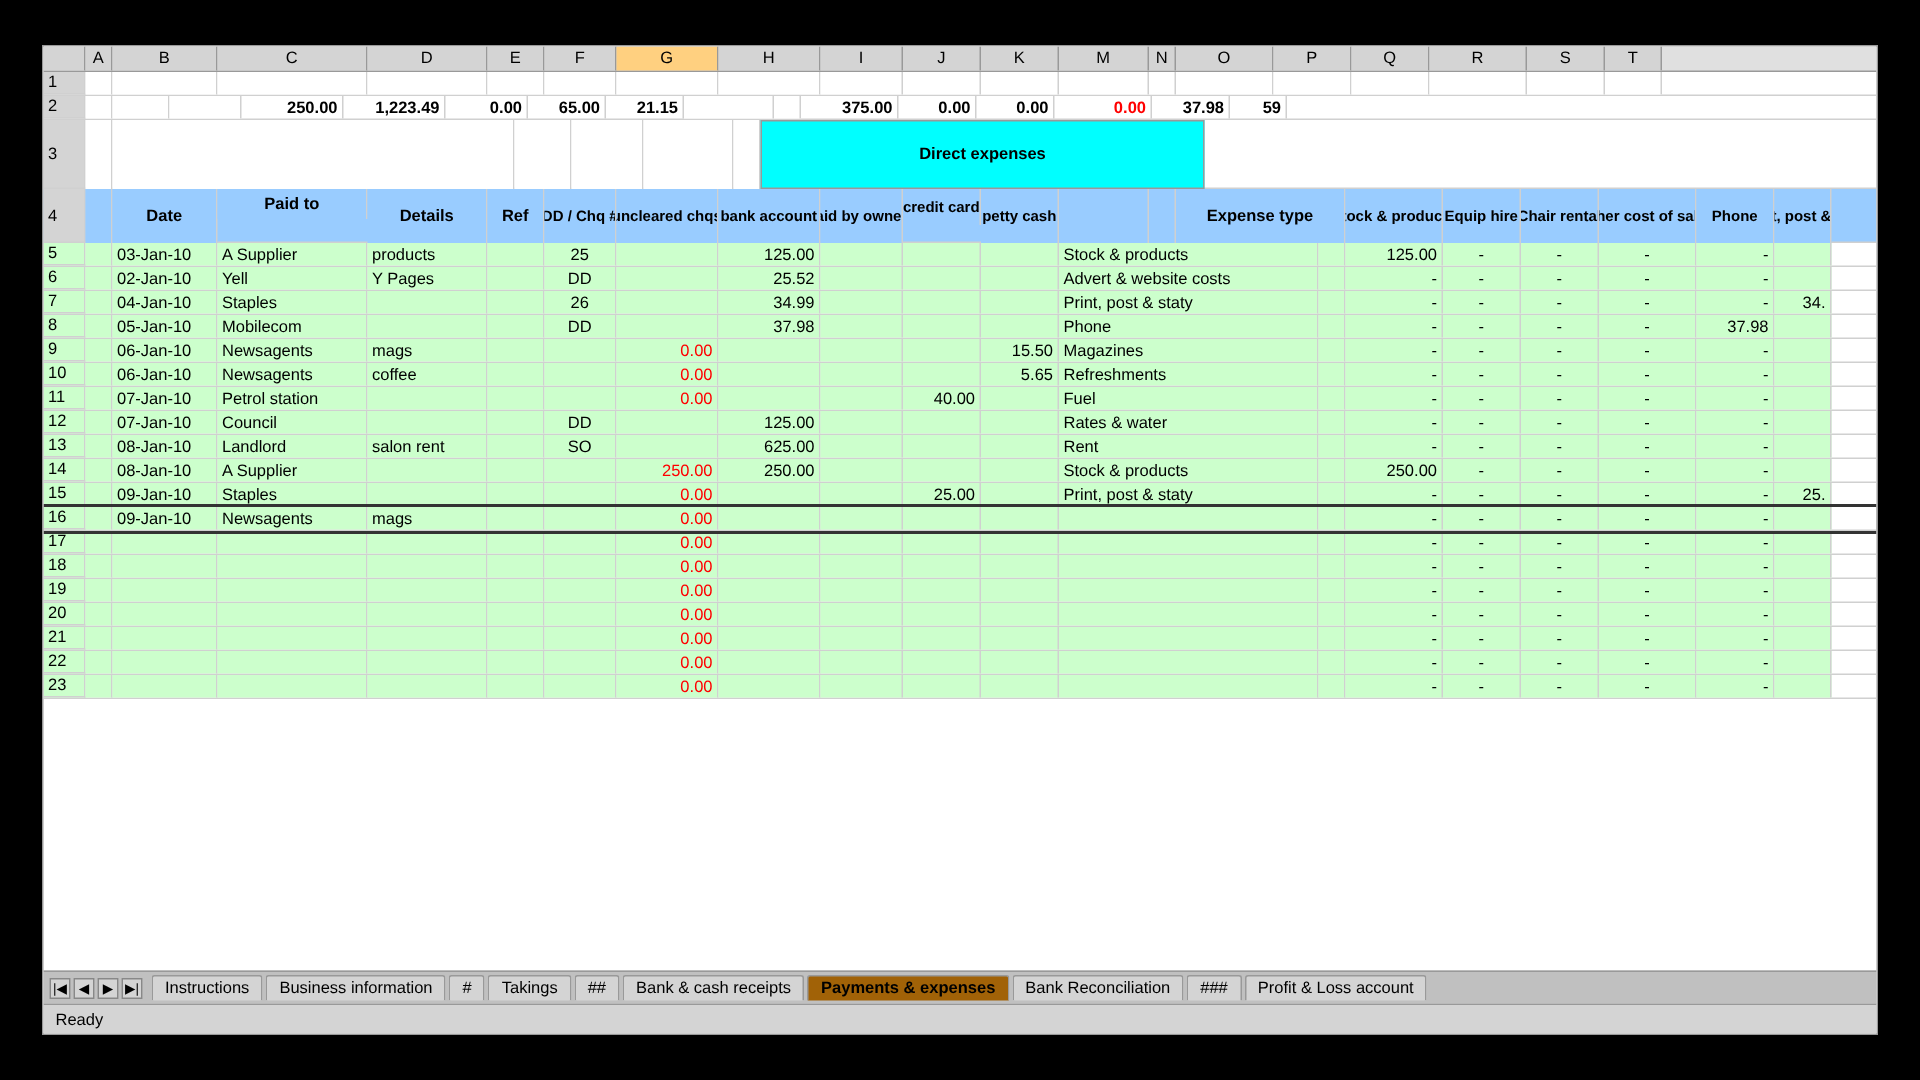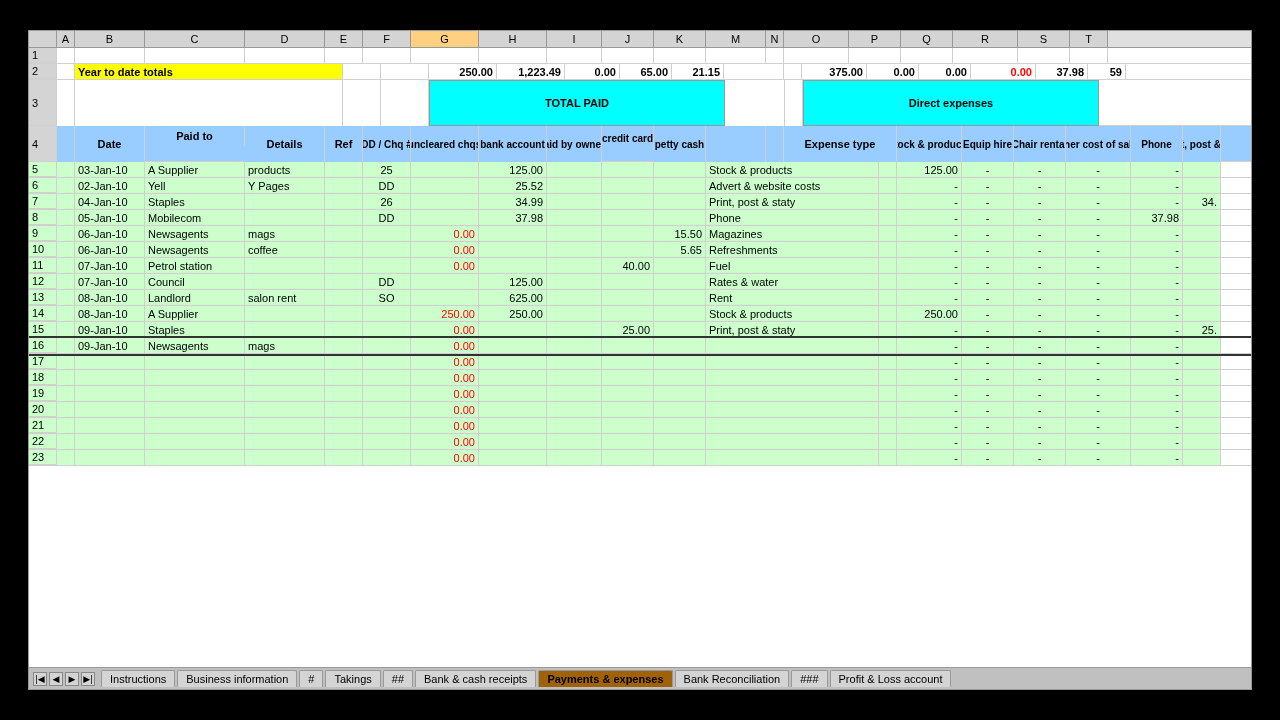--- a/index.html
+++ b/index.html
@@ -206,21 +206,20 @@
       <div class="cell col-p bg-white"></div>
       <div class="cell col-q bg-white"></div>
       <div class="cell col-r bg-white"></div>
       <div class="cell col-s bg-white"></div>
       <div class="cell col-t bg-white"></div>
     </div>
 
     <div class="sheet-row">
       <div class="cell col-rn row-num">2</div>
       <div class="cell col-a bg-white"></div>
-      <div class="cell bg-yellow bold" style="width:268px;min-width:268px;">Year to date totals</div>
       <div class="cell col-e bg-white"></div>
       <div class="cell col-f bg-white"></div>
       <div class="cell col-g right bold">250.00</div>
       <div class="cell col-h right bold">1,223.49</div>
       <div class="cell col-i right bold">0.00</div>
       <div class="cell col-j right bold">65.00</div>
       <div class="cell col-k right bold">21.15</div>
       <div class="cell bg-white" style="width:60px;min-width:60px;"></div>
       <div class="cell col-n bg-white"></div>
       <div class="cell col-o right bold">375.00</div>
@@ -232,21 +231,20 @@
     </div>
 
     <div class="sheet-row" style="height:46px;">
       <div class="cell col-rn row-num" style="height:46px;">3</div>
       <div class="cell col-a bg-white" style="height:46px;"></div>
 
       <div class="cell bg-white" style="width:268px;min-width:268px;height:46px;"></div>
       <div class="cell col-e bg-white" style="height:46px;"></div>
       <div class="cell col-f bg-white" style="height:46px;"></div>
 
-      <div class="cell bg-cyan bold center" style="width:296px;min-width:296px;height:46px;border:1px solid #999;justify-content:center;">TOTAL PAID</div>
 
       <div class="cell bg-white" style="width:60px;min-width:60px;height:46px;"></div>
       <div class="cell col-n bg-white" style="height:46px;"></div>
 
       <div class="cell bg-cyan bold center" style="width:296px;min-width:296px;height:46px;border:1px solid #999;justify-content:center;">Direct expenses</div>
     </div>
 
     <div class="sheet-row" style="height:36px;background:#99ccff;">
       <div class="cell col-rn row-num" style="height:36px;">4</div>
       <div class="cell col-a bg-header-blue" style="height:36px;"></div>
@@ -708,13 +706,16 @@
         <div class="tab">Takings</div>
         <div class="tab">##</div>
         <div class="tab">Bank &amp; cash receipts</div>
         <div class="tab active">Payments &amp; expenses</div>
         <div class="tab">Bank Reconciliation</div>
         <div class="tab">###</div>
         <div class="tab">Profit &amp; Loss account</div>
       </div>
   </div>
 
+  <div class="status-bar">
+    <span>Ready</span>
+  </div>
 </div>
 
 </body></html>

